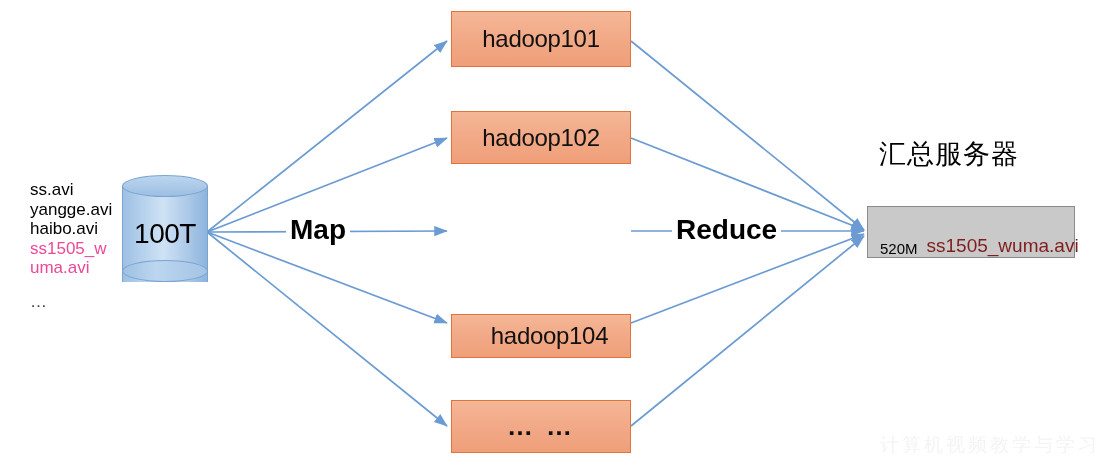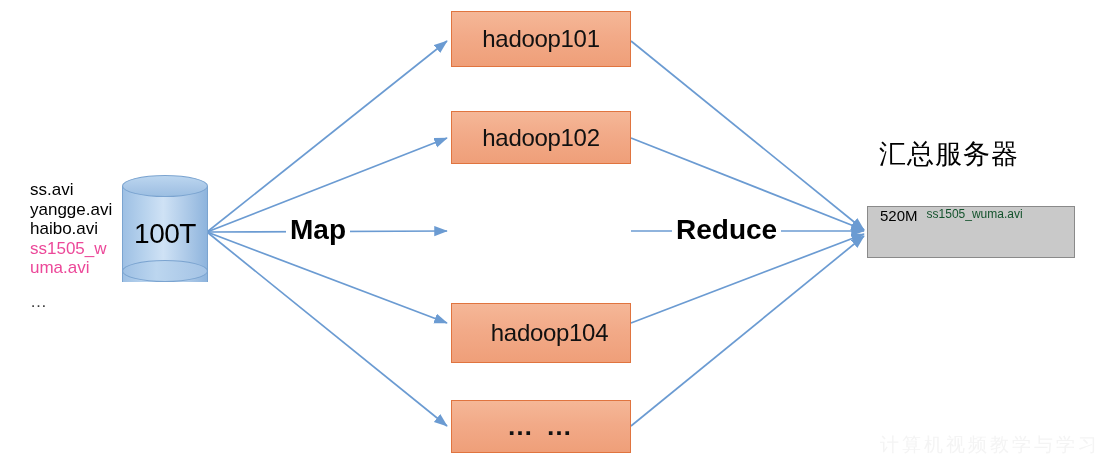--- a/index.html
+++ b/index.html
@@ -160,26 +160,26 @@
   .summary-box {
     position: absolute;
     left: 867px;
     top: 206px;
     width: 208px;
     height: 52px;
     box-sizing: border-box;
     background: #c9c9c9;
     border: 1.5px solid #8a8a8a;
     display: flex;
-    align-items: flex-start;
+    align-items: flex-end;
     gap: 9px;
     padding-left: 12px;
   }
   .summary-size { font-size: 15px; color: #000000; }
-  .summary-file { font-size: 12px; color: #14532d; }
+  .summary-file { font-size: 19px; color: #7f1d1d; }
 
   
   .watermark {
     position: absolute;
     left: 880px;
     top: 432px;
     font-size: 19px;
     color: #f4f4f4;
     letter-spacing: 3px;
     white-space: nowrap;
@@ -228,21 +228,21 @@
     <div class="cyl-bottom"></div>
     <div class="cyl-top"></div>
     <div class="cyl-label">100T</div>
   </div>
 
   <div class="stage-label" id="stage-map">Map</div>
   <div class="stage-label" id="stage-reduce">Reduce</div>
 
   <div class="node" id="node-0" style="top: 11px; height: 56px;">hadoop101</div>
   <div class="node" id="node-1" style="top: 111px; height: 53px;">hadoop102</div>
-  <div class="node" id="node-3" style="top: 303px; height: 60px; padding-left: 17px;">hadoop104</div>
+  <div class="node" id="node-3" style="top: 314px; height: 44px; padding-left: 17px;">hadoop104</div>
   <div class="node is-dots" id="node-4" style="top: 400px; height: 53px;">… …</div>
 
   <div class="summary-title">汇总服务器</div>
   <div class="summary-box">
     <span class="summary-size">520M</span>
     <span class="summary-file">ss1505_wuma.avi</span>
   </div>
 
   <div class="watermark">计算机视频教学与学习</div>
 

